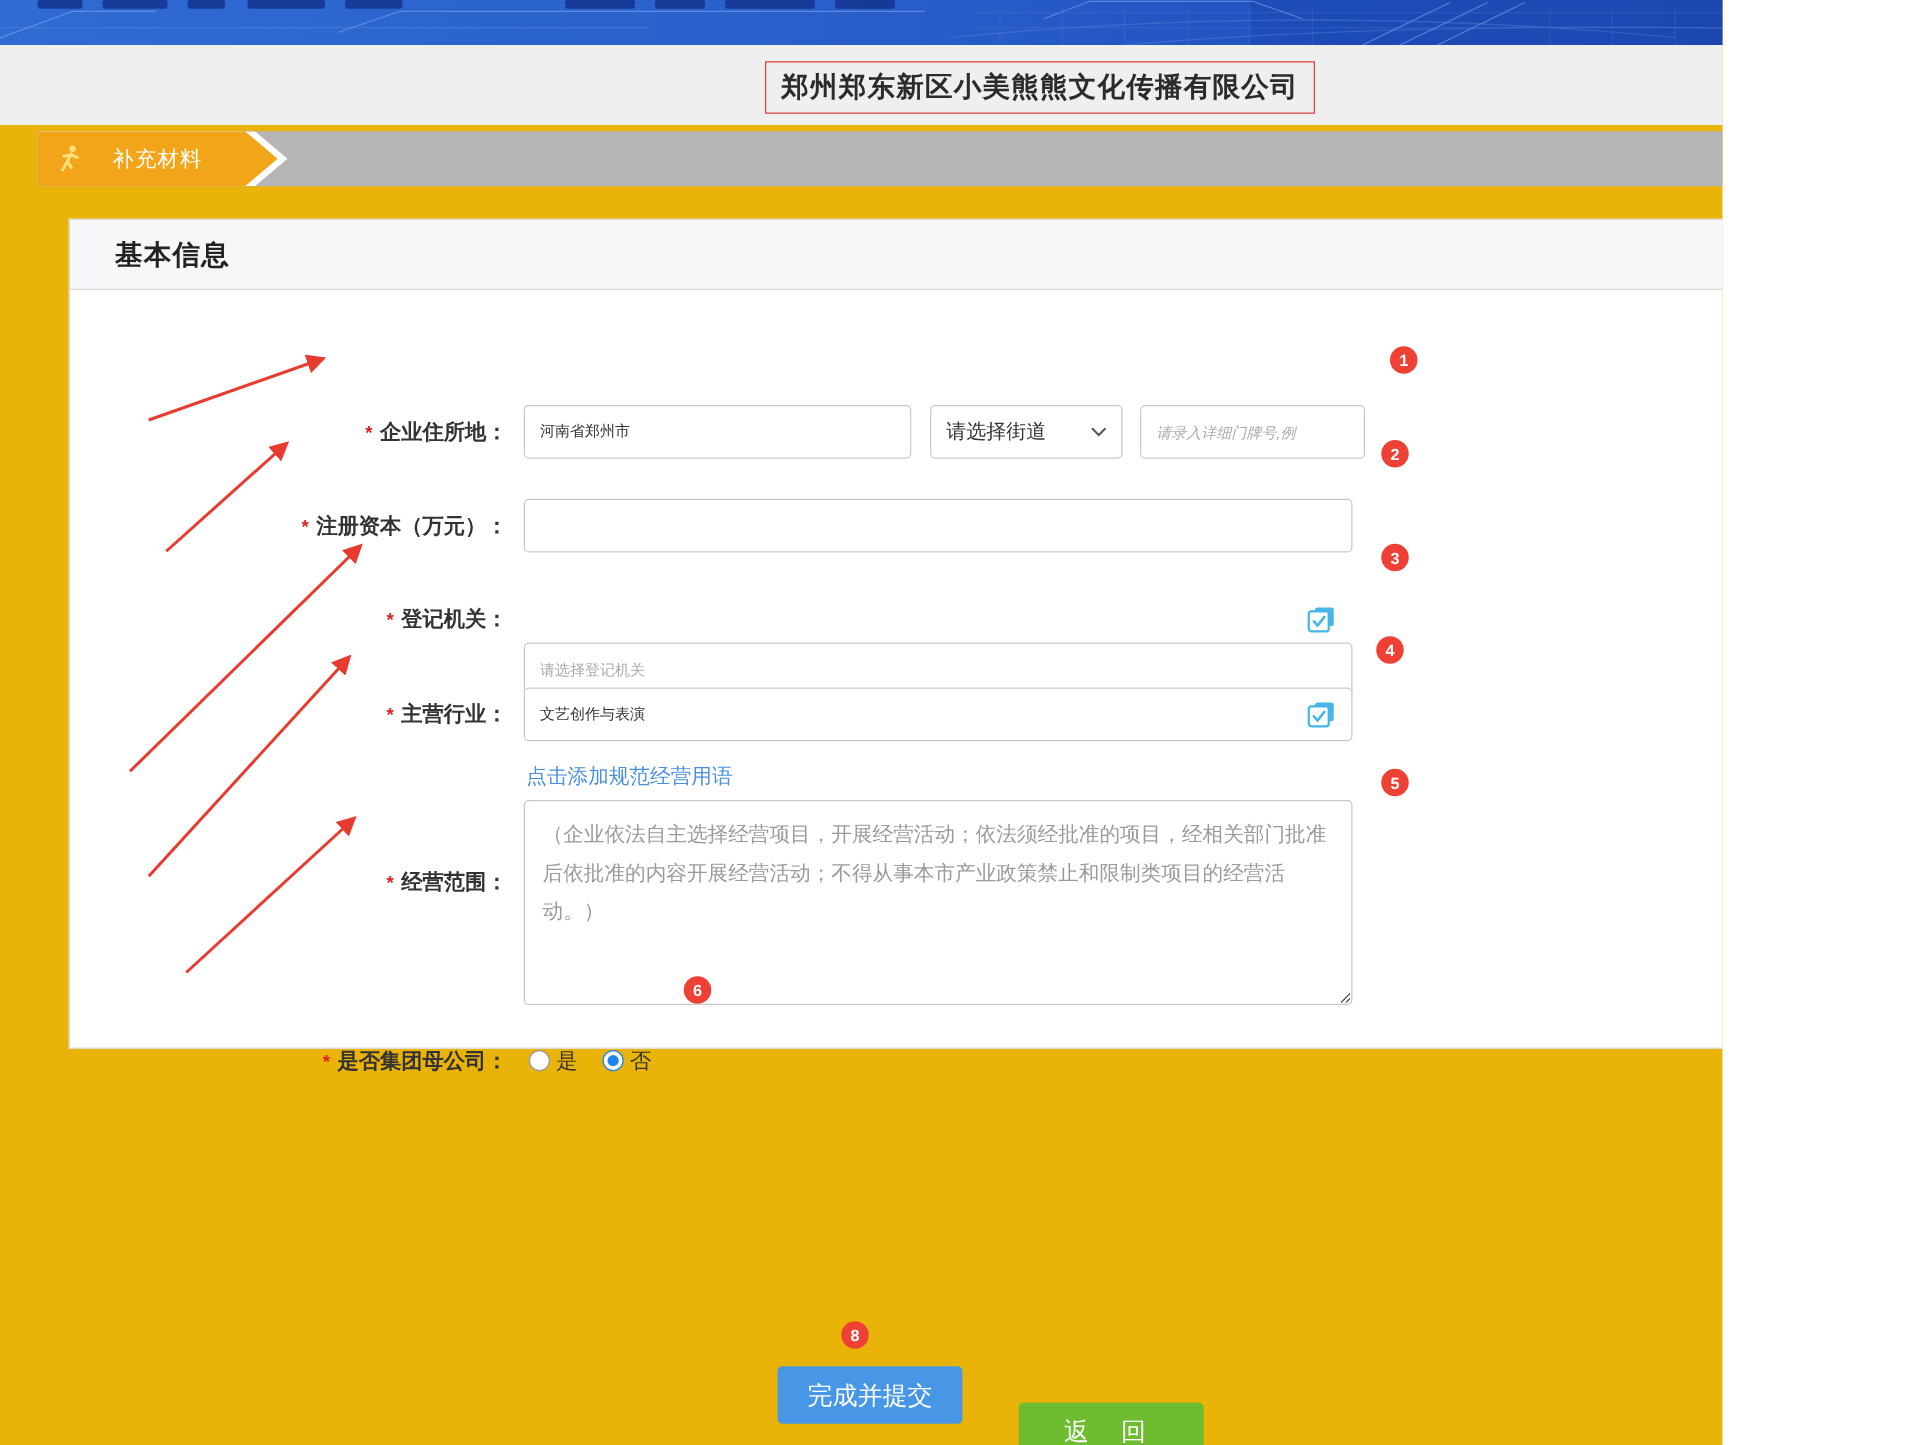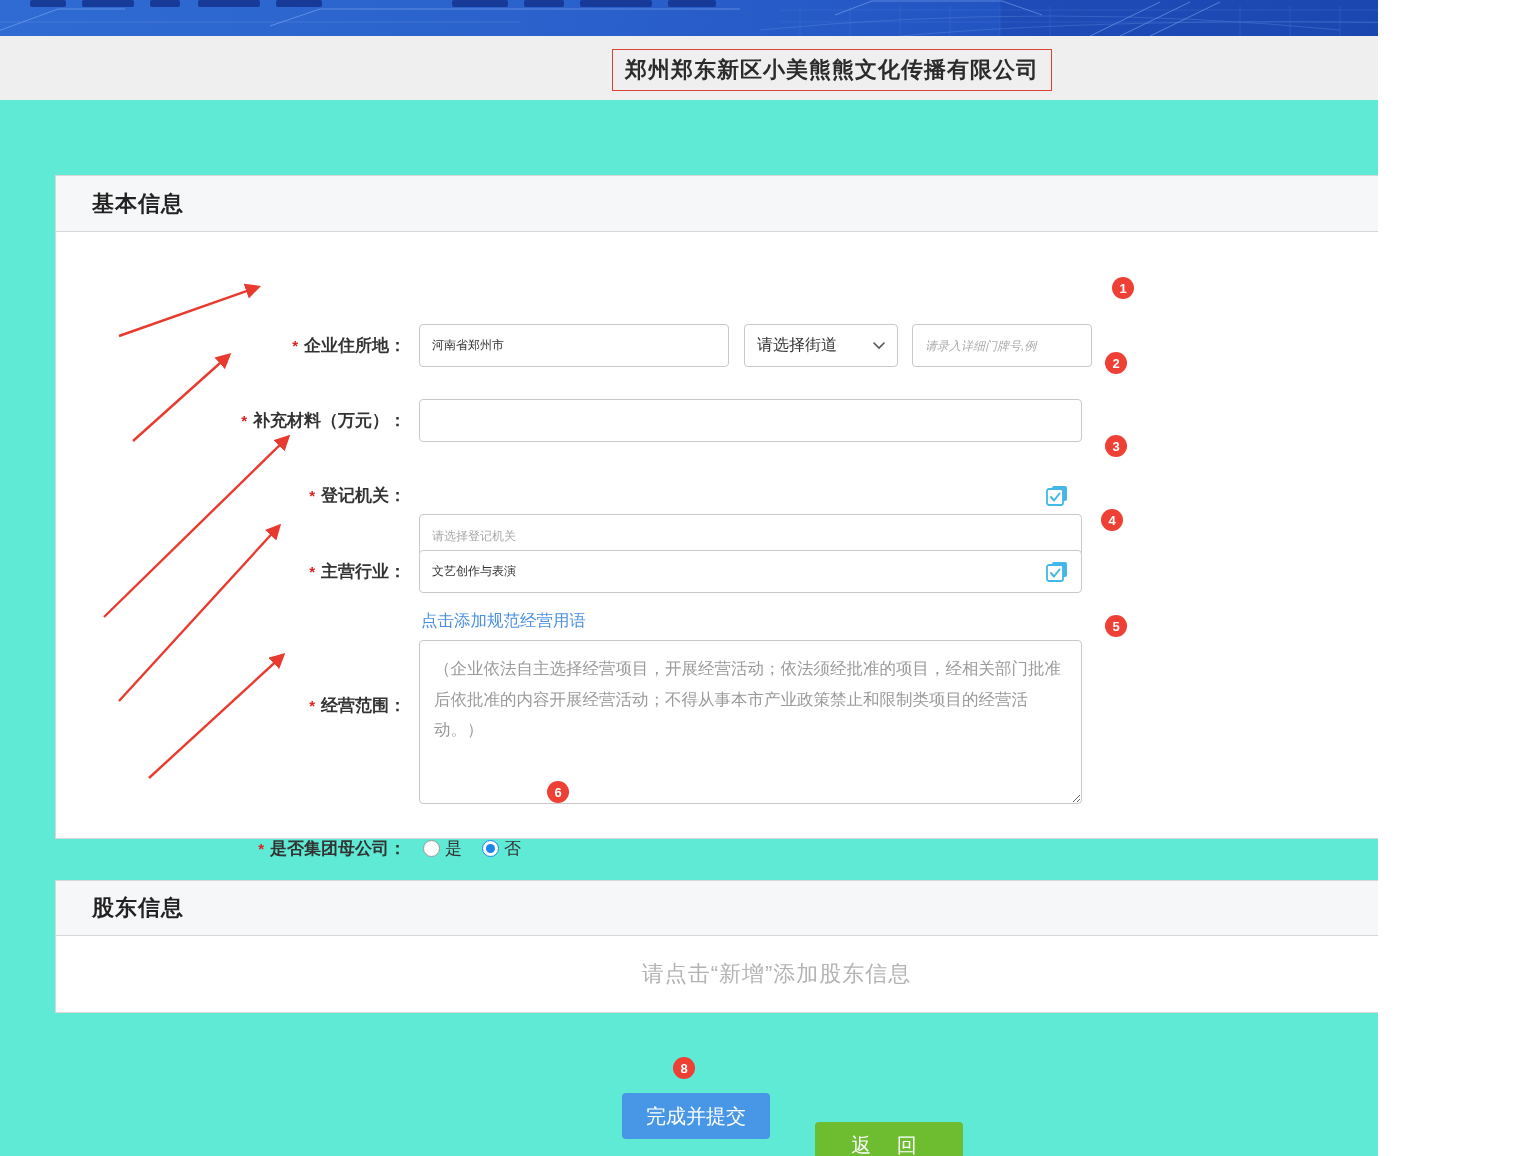--- a/index.html
+++ b/index.html
@@ -1,18 +1,18 @@
 <!DOCTYPE html>
 <html><head>
 <meta charset="utf-8">
 <style>
   * { margin:0; padding:0; box-sizing:border-box; }
   html,body { background:#fff; }
   body { font-family:"Liberation Sans","DejaVu Sans",sans-serif; }
-  #page { position:relative; width:1378px; height:1156px; background:#5eead4; overflow:hidden; }
+  #page { position:relative; width:1378px; height:1156px; background:#eab308; overflow:hidden; }
 
   
   .top-banner { position:absolute; left:0; top:0; width:1529px; height:36px;
     background:linear-gradient(100deg,#2f6bd2 0%,#2a60cb 40%,#2152c0 70%,#1d4ab5 100%); }
   .top-banner svg { position:absolute; left:0; top:0; }
 
   
   .title-strip { position:absolute; left:0; top:36px; width:1529px; height:64px; background:#efefef; }
   .company-box { position:absolute; left:612px; top:13px; height:42px; border:1px solid #dd4238;
     display:inline-flex; align-items:center; padding:0 12px; }
@@ -122,41 +122,57 @@
       </g>
     </svg>
   </div>
 
   <div class="title-strip">
     <div class="company-box">
       <span>郑州郑东新区小美熊熊文化传播有限公司</span>
     </div>
   </div>
 
+  <div class="step-bar">
+    <div class="step-gray"></div>
+    <div class="step-white"></div>
+    <div class="step-tab">
+      <svg class="runner" width="20" height="24" viewBox="0 0 20 24">
+        <circle cx="12" cy="4" r="2.6" fill="#ffe07a"></circle>
+        <g stroke="#ffe07a" stroke-width="2.4" stroke-linecap="round" fill="none">
+          <path d="M11,8 L8,14 L11,19"></path>
+          <path d="M8,14 L4,21"></path>
+          <path d="M11,9 L16,11"></path>
+          <path d="M10,9 L5,10"></path>
+        </g>
+      </svg>
+      <span class="tab-label">补充材料</span>
+    </div>
+  </div>
 
   <div class="card" id="card-basic">
     <div class="card-header">
       <span class="sec-title">基本信息</span>
     </div>
     <div class="card-body">
 
       <div class="f-label" style="top:102px;">
         <span class="star">*</span><span>企业住所地：</span>
       </div>
       <input class="t-input" style="left: 363px; top: 92px; width: 310px;" value="河南省郑州市">
       <div class="fake-select" style="left:688px; top:92px; width:154px;">
         <span>请选择街道</span>
         <svg class="chev" width="12" height="8" viewBox="0 0 12 8">
           <path d="M1,1 L6,6 L11,1" stroke="#555" stroke-width="1.6" fill="none" stroke-linecap="round"></path>
         </svg>
       </div>
       <input class="t-input" style="left: 856px; top: 92px; width: 180px; font-style: italic;" placeholder="请录入详细门牌号,例">
 
       <div class="f-label" style="top:177px;">
-        <span class="star">*</span><span>补充材料（万元）：</span>
+        <span class="star">*</span><span>注册资本（万元）：</span>
       </div>
       <input class="t-input" style="left: 363px; top: 167px; width: 663px;">
 
       <div class="f-label" style="top:252px;">
         <span class="star">*</span><span>登记机关：</span>
       </div>
       <input class="t-input" style="left: 363px; top: 242px; width: 663px; margin-top: 40px;" placeholder="请选择登记机关">
       <svg class="picker-icon" style="top:251px; right:427px;" width="26" height="26" viewBox="0 0 26 26">
         <rect x="8" y="3" width="15" height="15" rx="2" fill="#45b6e8"></rect>
         <rect x="3" y="6" width="16" height="16" rx="2" fill="#fff" stroke="#45b6e8" stroke-width="1.8"></rect>
@@ -188,27 +204,20 @@
           </span>
         <span class="radio-label">是</span>
         <span class="radio checked">
             <span class="dot"></span>
           </span>
         <span class="radio-label">否</span>
       </div>
     </div>
   </div>
 
-  <div class="card" id="card-share">
-    <div class="card-header" style="height:55px;">
-      <span class="sec-title">股东信息</span>
-      <button class="add-btn">新 增</button>
-    </div>
-    <div class="empty-hint">请点击“新增”添加股东信息</div>
-  </div>
 
   <button class="btn" id="btn-submit">完成并提交</button>
   <button class="btn" id="btn-back">返 回</button>
 
   <svg id="arrows" width="1529" height="1156">
     <defs>
       <marker id="ah" viewBox="0 0 10 10" refX="8" refY="5" markerWidth="6.5" markerHeight="6.5" orient="auto">
         <path d="M0,0 L10,5 L0,10 z" fill="#e83a2e"></path>
       </marker>
     </defs>

